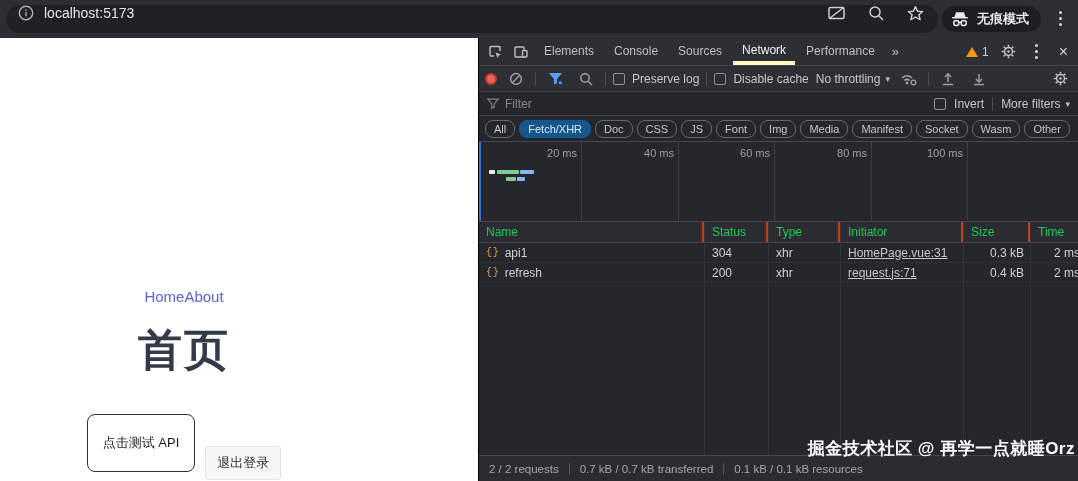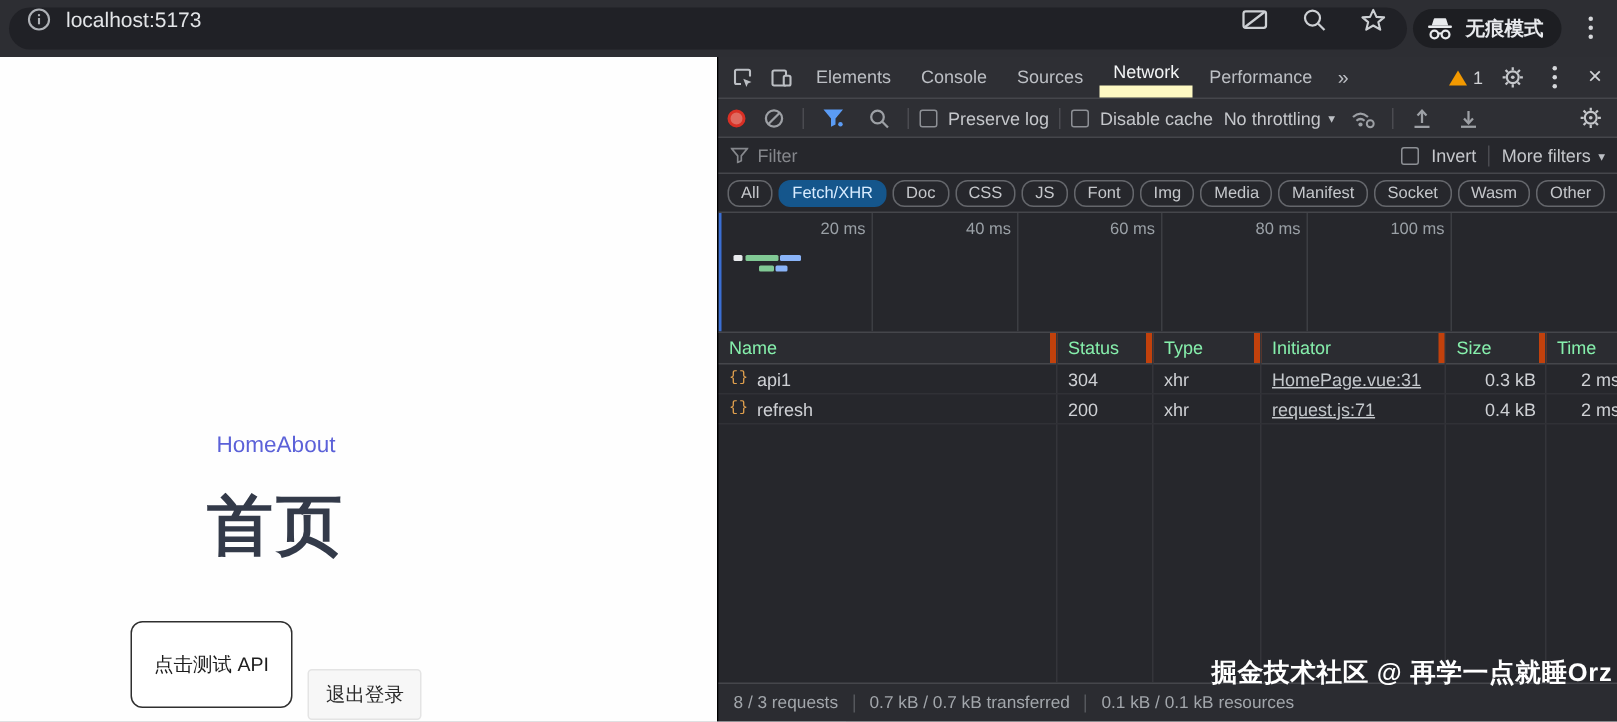--- a/index.html
+++ b/index.html
@@ -40,21 +40,21 @@
 
   
   .devtools { position: absolute; left: 478px; top: 38px; width: 600px; height: 443px;
     background: #26272c; color: #c5c7cb; font-size: 12px; border-left: 1px solid #000; }
   .dt-row { display: flex; align-items: center; border-bottom: 1px solid #45464b; }
   .dt-tabs { height: 28px; background: #2e2f34; padding: 0 4px; gap: 2px; }
   .tool-ic { width: 24px; height: 22px; display: flex; align-items: center; justify-content: center;
     cursor: pointer; flex: 0 0 auto; }
   .dt-tab { height: 100%; display: flex; align-items: center; padding: 0 9px; color: #bcbfc4;
     cursor: pointer; border-bottom: 2px solid transparent; white-space: nowrap; }
-  .dt-tab.active { color: #f2f4f5; border-bottom: 8px solid #fef9c3; }
+  .dt-tab.active { color: #f2f4f5; border-bottom: 4px solid #fef9c3; }
   .chev { color: #bcbfc4; font-size: 13px; padding: 0 6px; cursor: pointer; }
   .dt-tabs-right { margin-left: auto; display: flex; align-items: center; gap: 4px; }
   .warn-badge { display: flex; align-items: center; gap: 4px; cursor: pointer; padding: 0 4px; }
   .warn-tri { width: 0; height: 0; border-left: 6px solid transparent;
     border-right: 6px solid transparent; border-bottom: 10px solid #f29900; }
   .warn-count { color: #d0d2d6; font-size: 12px; }
   .x-close { color: #d0d2d6; font-size: 16px; line-height: 1; padding: 0 6px; cursor: pointer; }
 
   .dt-netbar { height: 26px; background: #2e2f34; padding: 0 6px; gap: 7px; }
   .vdiv { width: 1px; height: 14px; background: #4a4b50; flex: 0 0 1px; }
@@ -80,22 +80,22 @@
   .dt-overview { position: relative; height: 80px; border-bottom: 1px solid #45464b;
     background: #26272c; overflow: hidden; }
   .grid-line { position: absolute; top: 0; bottom: 0; width: 1px; background: #3c3e43; }
   .ruler-label { position: absolute; top: 5px; width: 60px; text-align: right;
     font-size: 11px; color: #9aa0a6; }
   .ov-strip { position: absolute; left: 0; top: 0; bottom: 0; width: 2px; background: #3b6fd4; }
   .wf-bar { position: absolute; height: 4px; border-radius: 1px; }
 
   .dt-grid { display: grid; grid-template-columns: 226px 64px 72px 123px 67px 56px; width: 608px; }
   .dt-thead { height: 21px; background: #2b2c31; border-bottom: 1px solid #45464b; }
-  .th { display: flex; align-items: center; padding: 0 7px; border-right: 5px solid #c2410c;
-    color: #86efac; cursor: pointer; overflow: hidden; white-space: nowrap; }
+  .th { display: flex; align-items: center; padding: 0 7px; border-right: 3px solid #c2410c;
+    color: #22c55e; cursor: pointer; overflow: hidden; white-space: nowrap; }
   .dt-tablewrap { position: relative; width: 600px; overflow: hidden; }
   .colguides { position: absolute; top: 0; bottom: 0; left: 0; right: 0; pointer-events: none; }
   .colguides i { position: absolute; top: 0; bottom: 0; width: 1px; background: #34353a; }
   .dt-rowline { height: 20px; border-bottom: 1px solid #303136; cursor: pointer; position: relative; }
   .td { display: flex; align-items: center; padding: 0 7px; overflow: hidden;
     white-space: nowrap; color: #cfd1d5; }
   .td.num { justify-content: flex-end; }
   .json-ic { color: #e2a14e; font-family: "Liberation Mono", monospace; font-size: 10px;
     margin-right: 6px; }
   .init-link { color: #c3c7cb; text-decoration: underline; cursor: pointer; }
@@ -393,21 +393,21 @@
         <span class="td">
             <span class="init-link">request.js:71</span>
           </span>
         <span class="td num">0.4 kB</span>
         <span class="td num">2 ms</span>
       </div>
       <div class="dt-empty"></div>
     </div>
 
     <div class="dt-statusbar">
-      <span>8 / 3 requests</span>
+      <span>2 / 2 requests</span>
       <span class="sdiv"></span>
       <span>0.7 kB / 0.7 kB transferred</span>
       <span class="sdiv"></span>
       <span>0.1 kB / 0.1 kB resources</span>
     </div>
 
     <span class="watermark">掘金技术社区 @ 再学一点就睡Orz</span>
   </div>
 </div>
 

